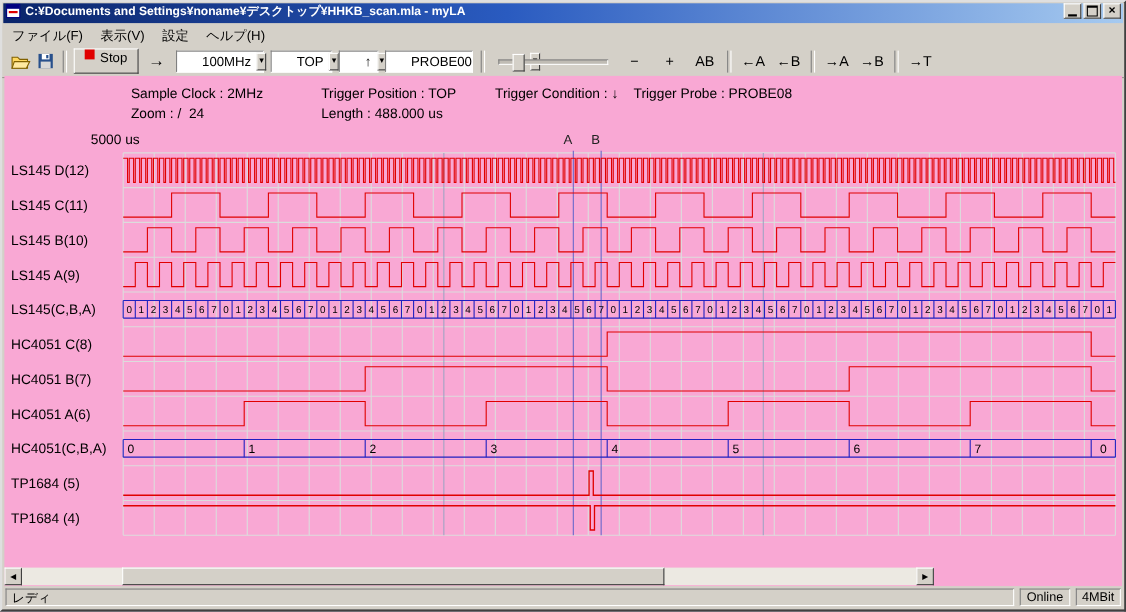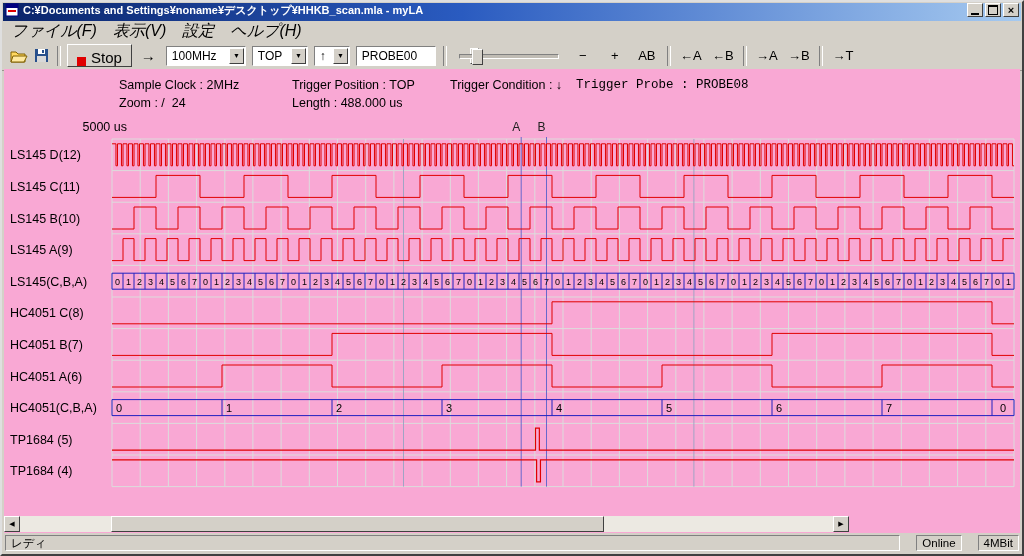--- a/index.html
+++ b/index.html
@@ -11,48 +11,48 @@
   }
   .win{position:absolute;inset:0;background:#d4d0c8;border:2px solid;border-color:#dfdfdf #404040 #404040 #dfdfdf;box-sizing:border-box;}
   
   .titlebar{height:18px;margin:1px;background:linear-gradient(90deg,#0a246a 0%,#2a5bc0 45%,#a6caf0 100%);display:flex;align-items:flex-start;padding:0 2px;}
   .title-text{color:#fff;font-size:11px;font-weight:bold;margin-left:4px;flex:1;white-space:nowrap;overflow:hidden;}
   .winbtn{width:16px;height:14px;margin-left:2px;background:#d4d0c8;border:1px solid;border-color:#fff #404040 #404040 #fff;display:flex;align-items:center;justify-content:center;box-sizing:border-box;font-size:10px;line-height:10px;color:#000;}
   .glyph-min{width:8px;height:2px;background:#000;margin-top:7px;}
   .glyph-max{width:8px;height:7px;border:1px solid #000;border-top-width:2px;}
   .glyph-close{font-weight:bold;font-size:11px;}
   
-  .menubar{height:19px;display:flex;align-items:center;font-size:16px;padding-left:1px;font-style:italic;}
+  .menubar{height:19px;display:flex;align-items:flex-start;font-size:12px;padding-left:1px;}
   .menu-item{padding:2px 8px;}
   
   .toolbar{height:29px;display:flex;align-items:center;padding-left:5px;border-bottom:1px solid #9a968e;}
   .tool-sep{width:2px;height:20px;border-left:1px solid #808080;border-right:1px solid #fff;margin:0 4px;}
   .flatbtn{height:22px;min-width:22px;padding:0 4px;display:flex;align-items:center;justify-content:center;font-size:13px;color:#000;background:transparent;border:1px solid transparent;}
   .iconbtn{width:23px;height:22px;display:flex;align-items:center;justify-content:center;}
-  .stopbtn{height:21px;display:flex;align-items:flex-end;gap:5px;padding:0 9px;font-size:15px;background:#d4d0c8;border:1px solid;border-color:#fff #404040 #404040 #fff;margin:0 2px;}
+  .stopbtn{height:21px;display:flex;align-items:flex-start;gap:5px;padding:0 9px;font-size:12px;background:#d4d0c8;border:1px solid;border-color:#fff #404040 #404040 #fff;margin:0 2px;}
   .stop-square{width:9px;height:9px;background:#e00000;}
   .runbtn{font-size:15px;font-weight:bold;padding:0 7px;height:21px;display:flex;align-items:center;}
-  .dropdown{height:20px;background:#fff;border:1px solid;border-color:#808080 #fff #fff #808080;display:flex;align-items:center;font-size:12px;margin:0 3px;box-sizing:border-box;}
+  .dropdown{height:20px;background:#fff;border:1px solid;border-color:#808080 #fff #fff #808080;display:flex;align-items:center;font-size:12px;margin:0 3px;box-sizing:border-box;padding-left:18px;}
   .dd-text{padding:0 5px;flex:1;white-space:nowrap;}
   .dd-arrow{width:15px;height:16px;margin-right:1px;background:#d4d0c8;border:1px solid;border-color:#fff #404040 #404040 #fff;display:flex;align-items:center;justify-content:center;font-size:7px;box-sizing:border-box;}
   .slider{position:relative;width:100px;height:16px;margin:0 8px;}
   .slider-track{position:absolute;left:0;right:0;top:6px;height:3px;border:1px solid;border-color:#808080 #fff #fff #808080;background:#c0bcb4;}
   .slider-handle{position:absolute;left:13px;top:1px;width:9px;height:14px;background:#d4d0c8;border:1px solid;border-color:#fff #404040 #404040 #fff;}
   
   .content{position:absolute;left:2px;right:2px;top:67px;bottom:21px;background:#f9a8d4;overflow:hidden;}
   .info-item{position:absolute;font-size:12.5px;color:#000;white-space:pre;}
   #wavesvg{position:absolute;left:0;top:44px;font-family:"Liberation Sans","DejaVu Sans",sans-serif;}
   
   .hscroll{position:absolute;left:0;bottom:1px;width:845px;height:16px;background:#ece9e2;}
   .sbbtn{position:absolute;top:0;width:16px;height:16px;background:#d4d0c8;border:1px solid;border-color:#fff #404040 #404040 #fff;box-sizing:border-box;display:flex;align-items:center;justify-content:center;font-size:7px;color:#000;}
   .sb-left{left:0;}
   .sb-right{right:0;}
   .sb-thumb{position:absolute;left:107px;top:0;width:493px;height:16px;background:#d4d0c8;border:1px solid;border-color:#fff #404040 #404040 #fff;box-sizing:border-box;}
   
-  .statusbar{position:absolute;left:2px;right:2px;bottom:2px;height:19px;background:#d4d0c8;display:flex;align-items:flex-end;gap:16px;padding:2px 1px 1px 1px;box-sizing:border-box;}
+  .statusbar{position:absolute;left:2px;right:2px;bottom:2px;height:19px;background:#d4d0c8;display:flex;align-items:flex-end;gap:5px;padding:2px 1px 1px 1px;box-sizing:border-box;}
   .status-panel{border:1px solid;border-color:#808080 #fff #fff #808080;height:16px;box-sizing:border-box;font-size:11.5px;padding:0 5px;display:flex;align-items:center;white-space:nowrap;}
   .status-ready{flex:1;}
 </style>
 </head>
 <body>
 
 <div class="win">
 
   <div class="titlebar">
     <svg width="14" height="14">
@@ -133,21 +133,21 @@
     <div class="flatbtn">→A</div>
     <div class="flatbtn">→B</div>
     <div class="tool-sep"></div>
     <div class="flatbtn">→T</div>
   </div>
 
   <div class="content">
     <span class="info-item" style="left:115px;top:9px;">Sample Clock : 2MHz</span>
     <span class="info-item" style="left:288px;top:9px;">Trigger Position : TOP</span>
     <span class="info-item" style="left:446px;top:9px;">Trigger Condition : ↓</span>
-    <span class="info-item" style="left:572px;top:9px;font-family:Liberation Mono, monospace;">Trigger Probe : PROBE08</span>
+    <span class="info-item" style="left:572px;top:9px;">Trigger Probe : PROBE08</span>
     <span class="info-item" style="left:115px;top:27px;">Zoom : /  24</span>
     <span class="info-item" style="left:288px;top:27px;">Length : 488.000 us</span>
 
     <svg id="wavesvg" width="1016" height="380">
         <g>
           <line x1="108" y1="26.0" x2="1010" y2="26.0" stroke="#dcdcdc"></line>
           <line x1="108" y1="57.6" x2="1010" y2="57.6" stroke="#dcdcdc"></line>
           <line x1="108" y1="89.2" x2="1010" y2="89.2" stroke="#dcdcdc"></line>
           <line x1="108" y1="120.8" x2="1010" y2="120.8" stroke="#dcdcdc"></line>
           <line x1="108" y1="152.4" x2="1010" y2="152.4" stroke="#dcdcdc"></line>

